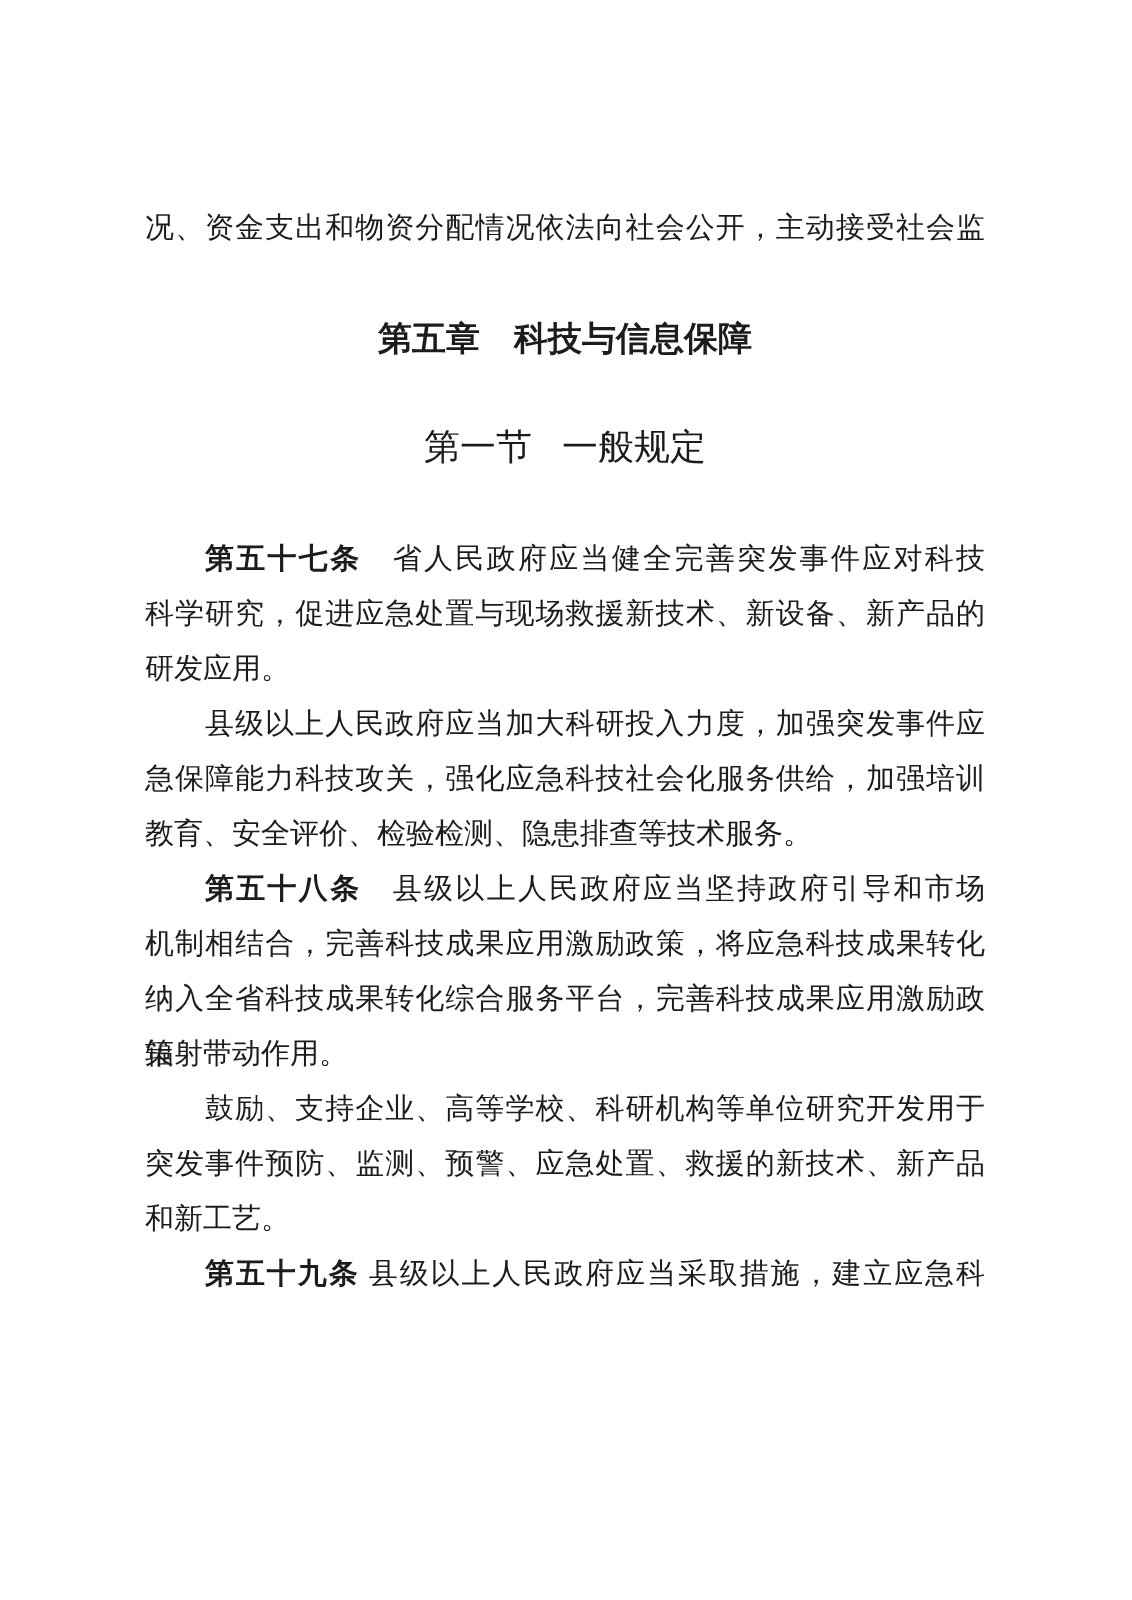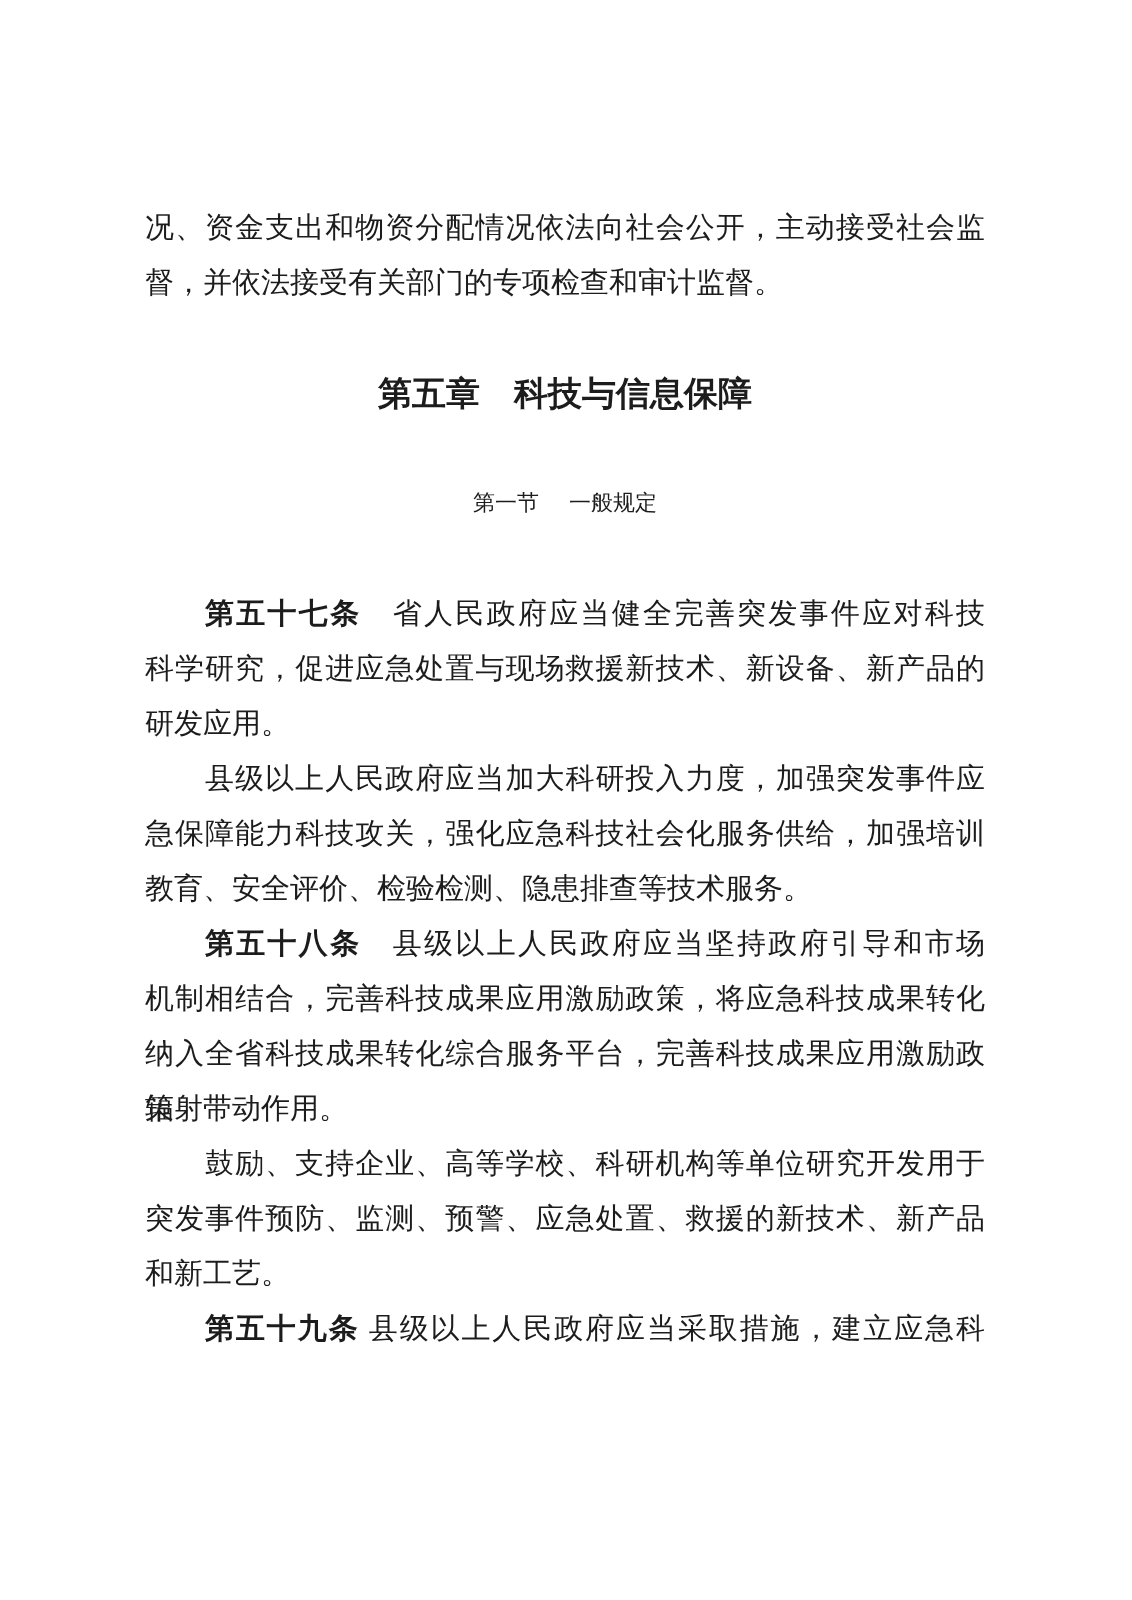--- a/index.html
+++ b/index.html
@@ -49,21 +49,21 @@
     font-size: 34px;
     font-weight: 700;
     font-family: "Liberation Sans", "DejaVu Sans", sans-serif;
     text-align: left;
     text-align-last: center;
   }
   .section-heading {
     margin: 54px 0 0 0;
     height: 55px;
     line-height: 55px;
-    font-size: 22px;
+    font-size: 36px;
     font-weight: 400;
     font-family: "Liberation Serif", "DejaVu Serif", serif;
     text-align: center;
     text-align-last: center;
   }
   .article-57 { margin-top: 56px; }
   .hgap { display: inline-block; width: 34px; }
   .hgap-sm { display: inline-block; width: 30px; }
   .footer {
     position: absolute;
@@ -78,21 +78,20 @@
   }
 </style>
 </head>
 <body>
 
 <div class="page">
   <main class="content">
 
     <section class="para">
       <div class="line full">况、资金支出和物资分配情况依法向社会公开，主动接受社会监</div>
-      <div class="line">督，并依法接受有关部门的专项检查和审计监督。</div>
     </section>
 
     <h1 class="chapter-heading"><span>第五章</span><span class="hgap"></span><span>科技与信息保障</span></h1>
 
     <h2 class="section-heading"><span>第一节</span><span class="hgap-sm"></span><span>一般规定</span></h2>
 
     <section class="para article-57">
       <div class="line full indent"><span class="artnum">第五十七条</span><span>　省人民政府应当健全完善突发事件应对科技</span></div>
       <div class="line full">科学研究，促进应急处置与现场救援新技术、新设备、新产品的</div>
       <div class="line">研发应用。</div>

